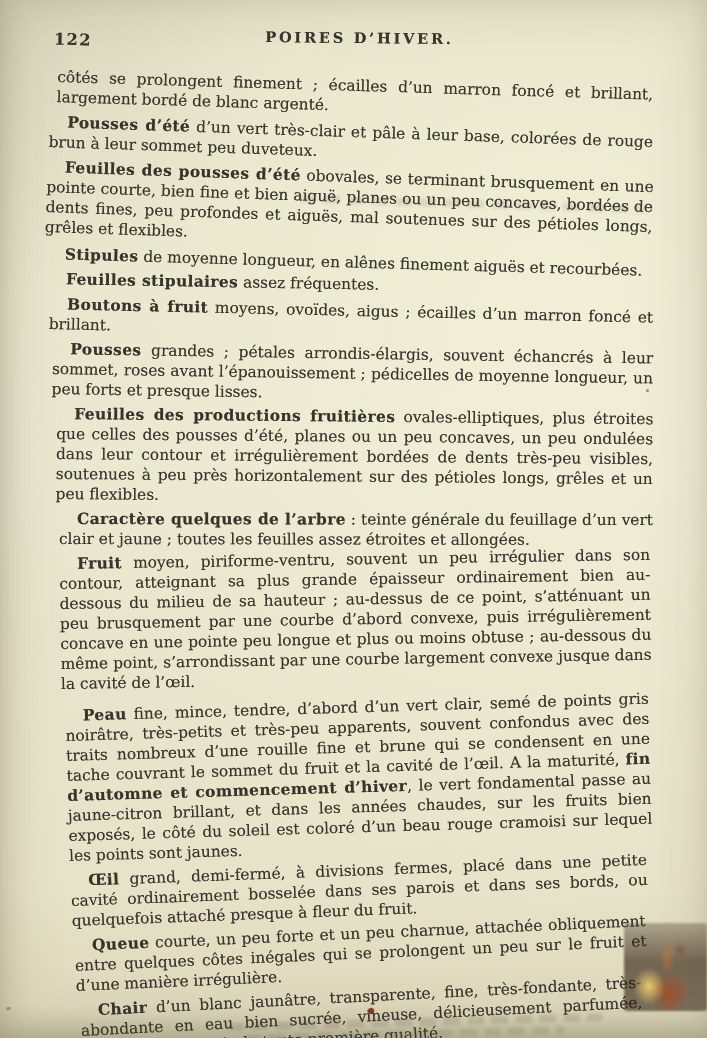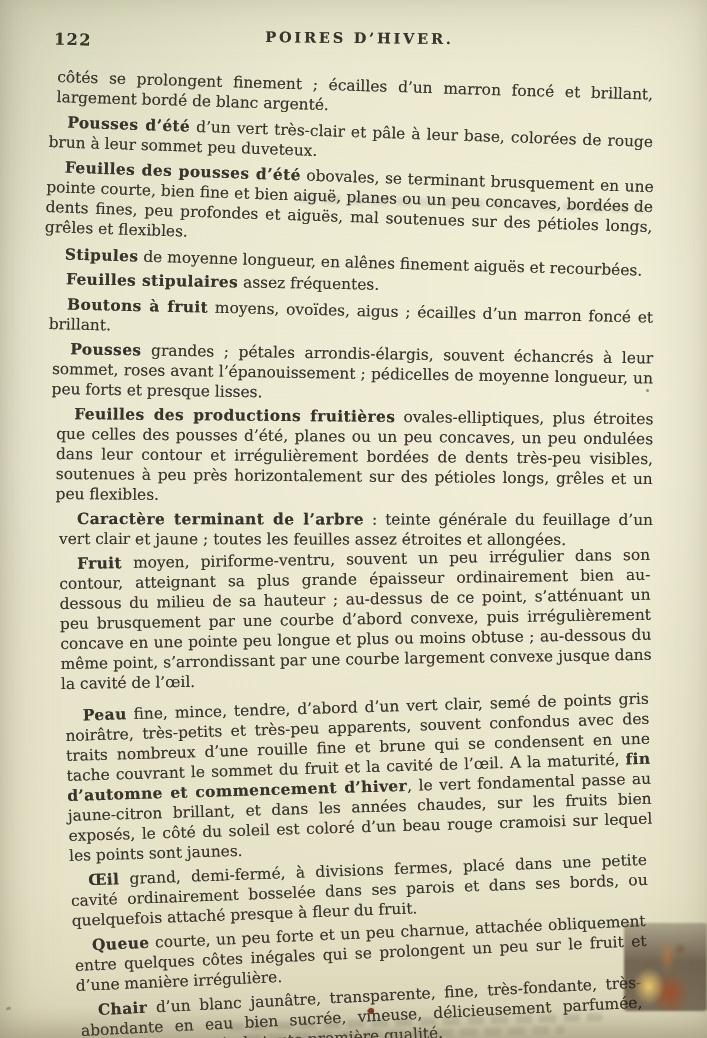--- a/index.html
+++ b/index.html
@@ -90,21 +90,21 @@
 
   <main class="text-column">
     <p class="para noindent p0"><span>côtés se prolongent finement&nbsp;; écailles d’un marron foncé et brillant, largement bordé de blanc argenté.</span></p>
     <p class="para p1"><b class="lead">Pousses d’été</b><span> d’un vert très-clair et pâle à leur base, colorées de rouge brun à leur sommet peu duveteux.</span></p>
     <p class="para p2"><b class="lead">Feuilles des pousses d’été</b><span> obovales, se terminant brusquement en une pointe courte, bien fine et bien aiguë, planes ou un peu concaves, bordées de dents fines, peu profondes et aiguës, mal soutenues sur des pétioles longs, grêles et flexibles.</span></p>
     <p class="para p3"><b class="lead">Stipules</b><span> de moyenne longueur, en alênes finement aiguës et recourbées.</span></p>
     <p class="para p4"><b class="lead">Feuilles stipulaires</b><span> assez fréquentes.</span></p>
     <p class="para p5"><b class="lead">Boutons à fruit</b><span> moyens, ovoïdes, aigus&nbsp;; écailles d’un marron foncé et brillant.</span></p>
     <p class="para p6"><b class="lead">Pousses</b><span> grandes&nbsp;; pétales arrondis-élargis, souvent échancrés à leur sommet, roses avant l’épanouissement&nbsp;; pédicelles de moyenne longueur, un peu forts et presque lisses.</span></p>
     <p class="para p7"><b class="lead">Feuilles des productions fruitières</b><span> ovales-elliptiques, plus étroites que celles des pousses d’été, planes ou un peu concaves, un peu ondulées dans leur contour et irrégulièrement bordées de dents très-peu visibles, soutenues à peu près horizontalement sur des pétioles longs, grêles et un peu flexibles.</span></p>
-    <p class="para p8"><b class="lead">Caractère terminant de l’arbre</b><span>&nbsp;: teinte générale du feuillage d’un vert clair et jaune&nbsp;; toutes les feuilles assez étroites et allongées.</span></p>
+    <p class="para p8"><b class="lead">Caractère quelques de l’arbre</b><span>&nbsp;: teinte générale du feuillage d’un vert clair et jaune&nbsp;; toutes les feuilles assez étroites et allongées.</span></p>
     <p class="para p9"><b class="lead">Fruit</b><span> moyen, piriforme-ventru, souvent un peu irrégulier dans son contour, atteignant sa plus grande épaisseur ordinairement bien au-dessous du milieu de sa hauteur&nbsp;; au-dessus de ce point, s’atténuant un peu brusquement par une courbe d’abord convexe, puis irrégulièrement concave en une pointe peu longue et plus ou moins obtuse&nbsp;; au-dessous du même point, s’arrondissant par une courbe largement convexe jusque dans la cavité de l’œil.</span></p>
     <p class="para p10"><b class="lead">Peau</b><span> fine, mince, tendre, d’abord d’un vert clair, semé de points gris noirâtre, très-petits et très-peu apparents, souvent confondus avec des traits nombreux d’une rouille fine et brune qui se condensent en une tache couvrant le sommet du fruit et la cavité de l’œil. A la maturité, </span><b class="lead">fin d’automne et commencement d’hiver</b><span>, le vert fondamental passe au jaune-citron brillant, et dans les années chaudes, sur les fruits bien exposés, le côté du soleil est coloré d’un beau rouge cramoisi sur lequel les points sont jaunes.</span></p>
     <p class="para p11"><b class="lead">Œil</b><span> grand, demi-fermé, à divisions fermes, placé dans une petite cavité ordinairement bosselée dans ses parois et dans ses bords, ou quelquefois attaché presque à fleur du fruit.</span></p>
     <p class="para p12"><b class="lead">Queue</b><span> courte, un peu forte et un peu charnue, attachée obliquement entre quelques côtes inégales qui se prolongent un peu sur le fruit et d’une manière irrégulière.</span></p>
     <p class="para p13"><b class="lead">Chair</b><span> d’un blanc jaunâtre, transparente, fine, très-fondante, très-abondante en eau bien sucrée, vineuse, délicieusement parfumée, constituant un fruit de toute première qualité.</span></p>
   </main>
 
   <div class="ghost g1"></div>
   <div class="ghost g2"></div>
   <div class="ghost g3"></div>

